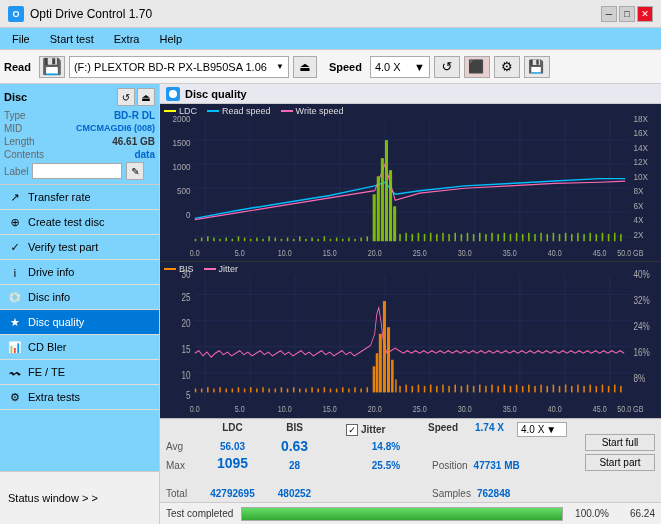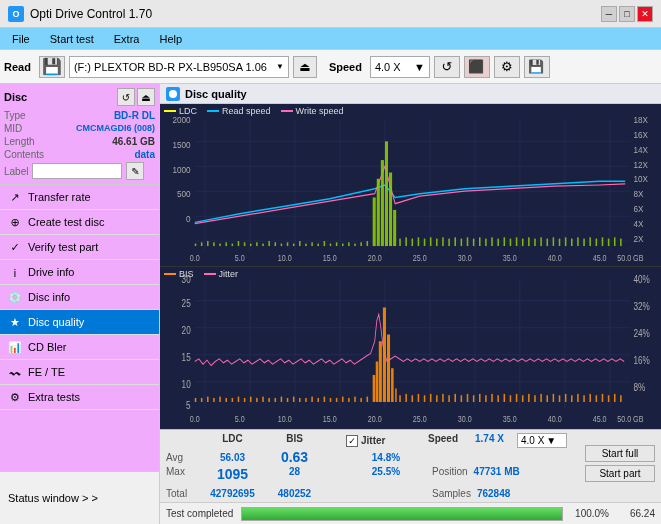--- a/index.html
+++ b/index.html
@@ -26,21 +26,21 @@
     .drive-dropdown-arrow { font-size: 8px; }
     .eject-btn { width: 24px; height: 22px; background: #e8e8e8; border: 1px solid #aaa; display: flex; align-items: center; justify-content: center; cursor: pointer; font-size: 12px; }
     .speed-label { font-size: 11px; font-weight: bold; margin-left: 8px; margin-right: 4px; }
     .speed-dropdown { background: white; border: 1px solid #aaa; padding: 2px 4px; font-size: 11px; height: 22px; width: 60px; display: flex; align-items: center; justify-content: space-between; cursor: pointer; }
     .toolbar-icon-btn { width: 26px; height: 22px; background: #e8e8e8; border: 1px solid #aaa; display: flex; align-items: center; justify-content: center; cursor: pointer; font-size: 13px; }
     
     
     .main { display: flex; height: calc(524px - 28px - 22px - 34px); }
     
     
-    .sidebar { width: 160px; background: #f0abfc; border-right: 1px solid #ccc; display: flex; flex-direction: column; }
+    .sidebar { width: 160px; background: #7dd3fc; border-right: 1px solid #ccc; display: flex; flex-direction: column; }
     
     
     .disc-section { padding: 4px; border-bottom: 1px solid #ccc; }
     .disc-header { display: flex; align-items: center; justify-content: space-between; margin-bottom: 4px; }
     .disc-title { font-size: 11px; font-weight: bold; }
     .disc-icon-area { display: flex; gap: 2px; }
     .disc-type-row { display: flex; justify-content: space-between; margin-bottom: 2px; }
     .disc-field-label { color: #666; font-size: 10px; }
     .disc-field-value { color: #0066cc; font-size: 10px; font-weight: bold; }
     .disc-field-value.dark { color: #333; }
@@ -542,21 +542,21 @@
           </div>
 
           <div style="display:flex;gap:2px;align-items:center;margin-bottom:1px;">
             <div style="width:32px;font-size:10px;color:#555;">Avg</div>
             <div style="width:65px;text-align:center;font-size:10px;color:#0066cc;font-weight:bold;">56.03</div>
             <div style="width:55px;text-align:center;font-size:14px;color:#0066cc;font-weight:bold;">0.63</div>
             <div style="width:20px;"></div>
             <div style="width:80px;font-size:10px;color:#0066cc;font-weight:bold;text-align:center;">14.8%</div>
           </div>
 
-          <div style="display:flex;gap:2px;align-items:flex-start;margin-bottom:6px;">
+          <div style="display:flex;gap:2px;align-items:flex-end;margin-bottom:17px;">
             <div style="width:32px;font-size:10px;color:#555;">Max</div>
             <div style="width:65px;text-align:center;font-size:14px;color:#0066cc;font-weight:bold;">1095</div>
             <div style="width:55px;text-align:center;font-size:10px;color:#0066cc;font-weight:bold;">28</div>
             <div style="width:20px;"></div>
             <div style="width:80px;font-size:10px;color:#0066cc;font-weight:bold;text-align:center;">25.5%</div>
             <div style="font-size:10px;color:#555;margin-left:4px;">Position</div>
             <div style="font-size:10px;color:#0066cc;font-weight:bold;margin-left:4px;">47731 MB</div>
           </div>
 
           <div style="display:flex;gap:2px;align-items:center;">

